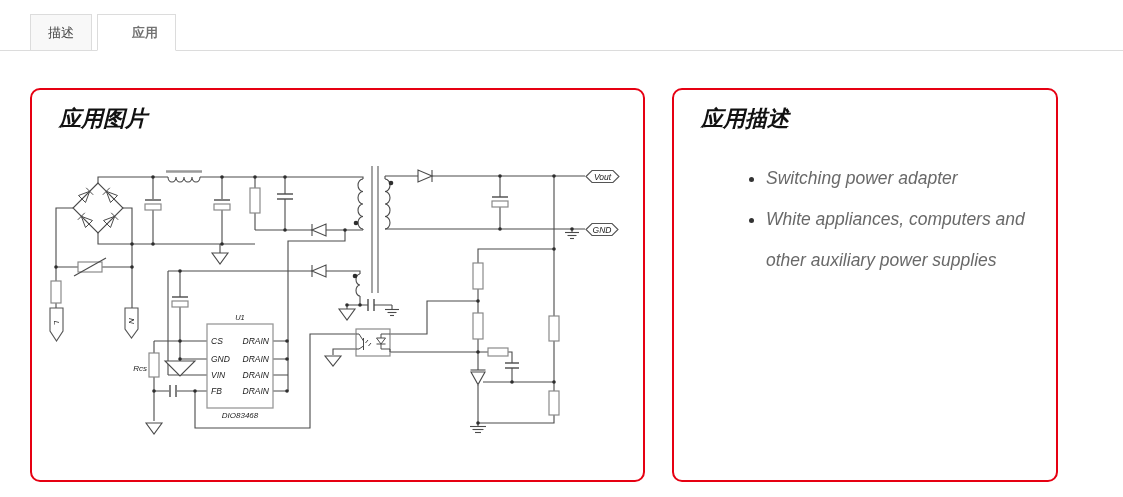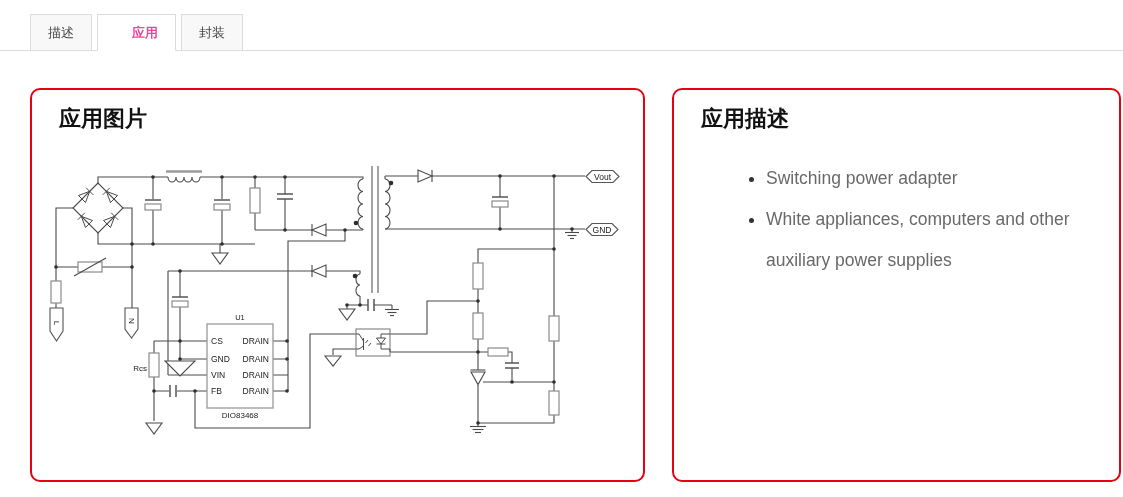--- a/index.html
+++ b/index.html
@@ -5,45 +5,44 @@
   * { margin:0; padding:0; box-sizing:border-box; }
   html,body { width:1123px; height:497px; background:#fff; overflow:hidden;
     font-family:"Liberation Sans", sans-serif; }
 
   
   .tabbar { display:flex; align-items:flex-end; padding-left:30px; margin-top:13px;
     border-bottom:1px solid #dcdcdc; }
   .tab { position:relative; top:1px; display:inline-block; padding:9px 17px 8px;
     margin-right:5px; font-size:13px; color:#444; background:#f8f8f8;
     border:1px solid #dcdcdc; cursor:pointer; }
-  .tab.active { background:#fff; color:#ec4899; font-weight:bold;
+  .tab.active { background:#fff; color:#737373; font-weight:bold;
     border-bottom:1px solid #fff;padding-left:34px; }
 
   
   .panels { display:flex; gap:27px; margin:37px 2px 0 30px; }
-  .panel { border:2px solid #e60012; border-radius:10px; background:#fff; height:394px; }
+  .panel { border:2px solid #e60012; border-radius:10px; background:#fff; height:394px;font-style:italic; }
   .panel.left  { width:615px; position:relative; }
-  .panel.right { width:449px; }
+  .panel.right { width:386px; }
   .panel-title { font-size:22px; font-weight:bold; color:#111; margin:14px 0 0 27px; }
 
   .desc-list { margin-top:24px; padding-left:75px;margin-left:17px; }
   .desc-list li { font-size:17.5px; color:#696969; line-height:41px;
     list-style:disc; padding-right:18px; }
   .desc-list li::marker { color:#333; }
 
   .schematic { position:absolute; left:2px; top:55px; }
   svg text { font-family:"Liberation Sans", sans-serif; fill:#1a1a1a; }
 </style>
 </head>
 <body>
 
 <div class="tabbar">
   <div class="tab">描述</div>
   <div class="tab active">应用</div>
-  <div class="tab">封装</div>
 </div>
 
 <div class="panels">
 
   <div class="panel left">
     <div class="panel-title">应用图片</div>
 
     <svg class="schematic" width="612" height="322" viewBox="34 144 612 322">
 
       <path fill="none" stroke="#4a4a4a" stroke-width="1.1" d="

